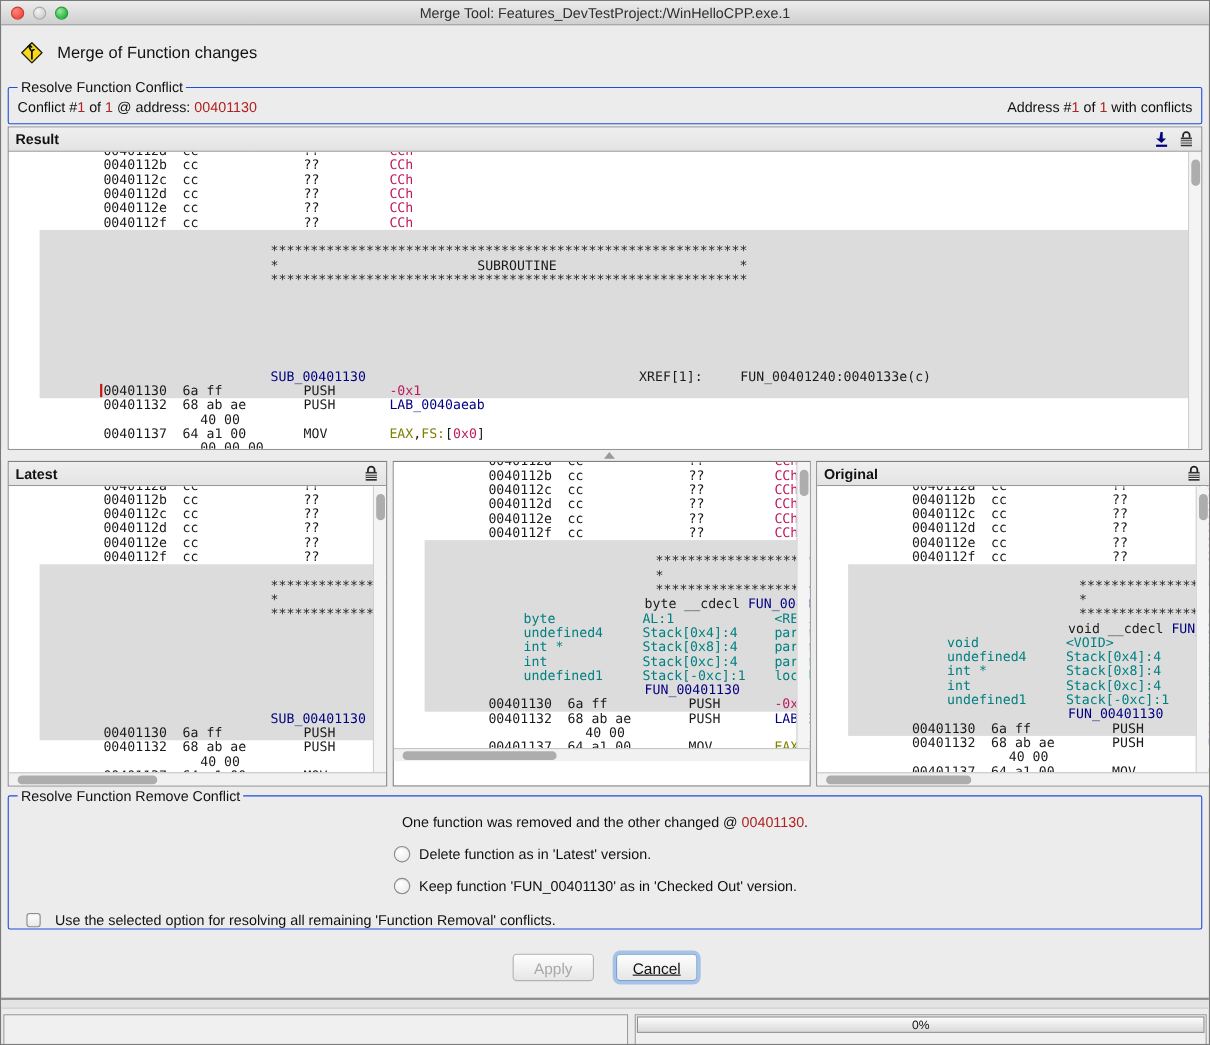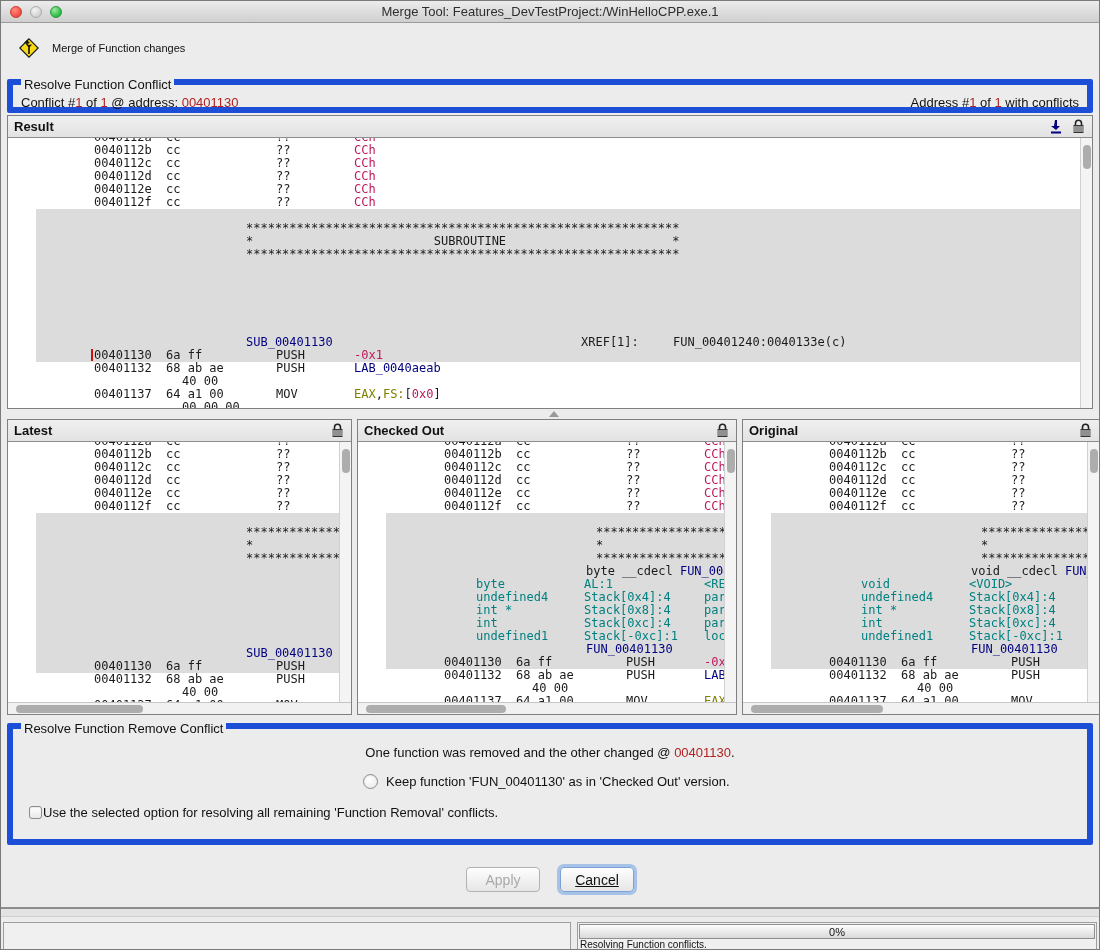--- a/index.html
+++ b/index.html
@@ -11,24 +11,24 @@
     background:linear-gradient(#ececec,#cfcfcf); border-bottom:1px solid #9b9b9b; }
   .lights { position:absolute; left:9px; top:5px; display:flex; gap:8px; }
   .light { width:12px; height:12px; border-radius:50%; }
   .light.close { background:radial-gradient(circle at 35% 30%, #ff8a7f, #f5554a 60%, #d8392e); border:1px solid #c93a30; }
   .light.min   { background:radial-gradient(circle at 35% 30%, #f4f4f4, #d6d6d6 60%, #c2c2c2); border:1px solid #ababab; }
   .light.zoom  { background:radial-gradient(circle at 35% 30%, #9fe8a4, #35c24a 60%, #23973a); border:1px solid #2b9a3e; }
   .win-title { position:absolute; left:0; right:0; top:3px; text-align:center; font-size:13px; color:#2e2e2e; }
 
   
   .hdr-row { position:absolute; top:35px; left:18px; height:24px; display:flex; align-items:center; gap:13px; }
-  .hdr-row .ttl { font-size:11px; color:#111; }
-
-  
-  .grp { position:absolute; left:6px; right:6px; border:6px solid #1d4ed8; border-radius:2px; background:#ececec; }
+  .hdr-row .ttl { font-size:15px; color:#111; }
+
+  
+  .grp { position:absolute; left:6px; right:6px; border:1px solid #1d4ed8; border-radius:2px; background:#ececec; }
   .grp .legend { position:absolute; top:-8px; left:8px; background:#ececec; padding:0 3px; font-size:13px; color:#111; }
   .grp1 { top:78px; height:34px; }
   .grp1-inner { display:flex; justify-content:space-between; padding:10px 8px 0 8px; font-size:13px; color:#111; }
   .red { color:#b22222; }
 
   
   .panel { border:1px solid #808080; background:#fff; }
   .panel-hd { height:22px; background:linear-gradient(#efefef,#e3e3e3); border-bottom:1px solid #8d8d8d;
     display:flex; align-items:center; padding:0 6px; font-size:13px; color:#111;font-weight:bold; }
   .panel-hd .sp { flex:1; }
@@ -79,21 +79,21 @@
   .sub.rgt { width:358px; }
   .sub-listing { height:260px; }
   .sub .vsb { bottom:0; }
 
   
   .grp2 { top:722px; height:122px; }
   .msg { text-align:center; margin-top:16px; font-size:13px; color:#111; }
   .optrow { display:flex; align-items:center; gap:8px; margin:14px 0 0 350px; font-size:13px; color:#111; }
   .radio { width:15px; height:15px; border-radius:50%; border:1px solid #8b8b8b;
     background:radial-gradient(circle at 40% 30%, #ffffff, #e7e7e7); box-shadow:inset 0 1px 1px rgba(0,0,0,.08); }
-  .chkrow { display:flex; align-items:center; gap:1px; margin:16px 0 0 16px; font-size:13px; color:#111; }
+  .chkrow { display:flex; align-items:center; gap:13px; margin:16px 0 0 16px; font-size:13px; color:#111; }
   .chk { width:13px; height:13px; border-radius:3px; border:1px solid #8b8b8b;
     background:linear-gradient(#ffffff,#e9e9e9); box-shadow:inset 0 1px 1px rgba(0,0,0,.08); }
 
   
   .btnrow { position:absolute; top:866px; left:0; right:0; display:flex; justify-content:center; gap:20px; }
   .btn { min-width:74px; height:25px; padding:0 14px; border-radius:4px; border:1px solid #b2b2b2;
     background:linear-gradient(#fefefe,#e6e6e6); font-size:14px; font-family:"Liberation Sans",sans-serif; }
   .btn.disabled { color:#a9a9a9; }
   .btn.focused { color:#111; border:1px solid #7aa2d4; box-shadow:0 0 0 3px rgba(110,160,225,.55);text-decoration:underline; }
 
@@ -227,33 +227,20 @@
         <div class="vsb">
             <div class="thumb"></div>
           </div>
       </div>
       <div class="hsb">
           <div class="thumb"></div>
         </div>
     </div>
 
     <div class="sub mid panel">
-      <div class="panel-hd">
-        <span>Checked Out</span>
-          <span class="sp"></span>
-        <span class="ic">
-            <svg width="13" height="15" viewBox="0 0 13 15">
-              <path d="M3.5 6 V4.2 a3 3 0 0 1 6 0 V6" fill="none" stroke="#222" stroke-width="1.6"></path>
-              <rect x="1.5" y="6" width="10" height="8" fill="#333"></rect>
-              <line x1="1.5" y1="8" x2="11.5" y2="8" stroke="#eee" stroke-width="1"></line>
-              <line x1="1.5" y1="10" x2="11.5" y2="10" stroke="#eee" stroke-width="1"></line>
-              <line x1="1.5" y1="12" x2="11.5" y2="12" stroke="#eee" stroke-width="1"></line>
-            </svg>
-          </span>
-      </div>
       <div class="listing sub-listing">
         <div class="r clip6"><span class="a">0040112a</span><span class="b">cc</span><span class="m">??</span><span class="o green">CCh</span></div>
         <div class="r"><span class="a">0040112b</span><span class="b">cc</span><span class="m">??</span><span class="o green">CCh</span></div>
         <div class="r"><span class="a">0040112c</span><span class="b">cc</span><span class="m">??</span><span class="o green">CCh</span></div>
         <div class="r"><span class="a">0040112d</span><span class="b">cc</span><span class="m">??</span><span class="o green">CCh</span></div>
         <div class="r"><span class="a">0040112e</span><span class="b">cc</span><span class="m">??</span><span class="o green">CCh</span></div>
         <div class="r"><span class="a">0040112f</span><span class="b">cc</span><span class="m">??</span><span class="o green">CCh</span></div>
         <div class="band">
           <div class="blank"></div>
           <div class="r"><span class="cm">************************************************************</span></div>
@@ -326,35 +313,38 @@
           <div class="thumb"></div>
         </div>
     </div>
   </div>
 
   <div class="grp grp2">
     <span class="legend">Resolve Function Remove Conflict</span>
     <div class="msg"><span>One function was removed and the other changed @ </span><span class="red">00401130</span><span>.</span></div>
     <div class="optrow">
       <span class="radio"></span>
+      <span>Delete function as in 'Latest' version.</span>
+    </div>
+    <div class="optrow">
+      <span class="radio"></span>
       <span>Keep function 'FUN_00401130' as in 'Checked Out' version.</span>
     </div>
     <div class="chkrow">
       <span class="chk"></span>
       <span>Use the selected option for resolving all remaining 'Function Removal' conflicts.</span>
     </div>
   </div>
 
   <div class="btnrow">
     <button class="btn disabled">Apply</button>
     <button class="btn focused">Cancel</button>
   </div>
 
   <div class="divider"></div>
   <div class="statusrow">
     <div class="stat-left"></div>
     <div class="stat-right">
       <div class="pbar">0%</div>
-      <div class="pmsg">Resolving Function conflicts.</div>
     </div>
   </div>
 
 </div>
 
 </body></html>

